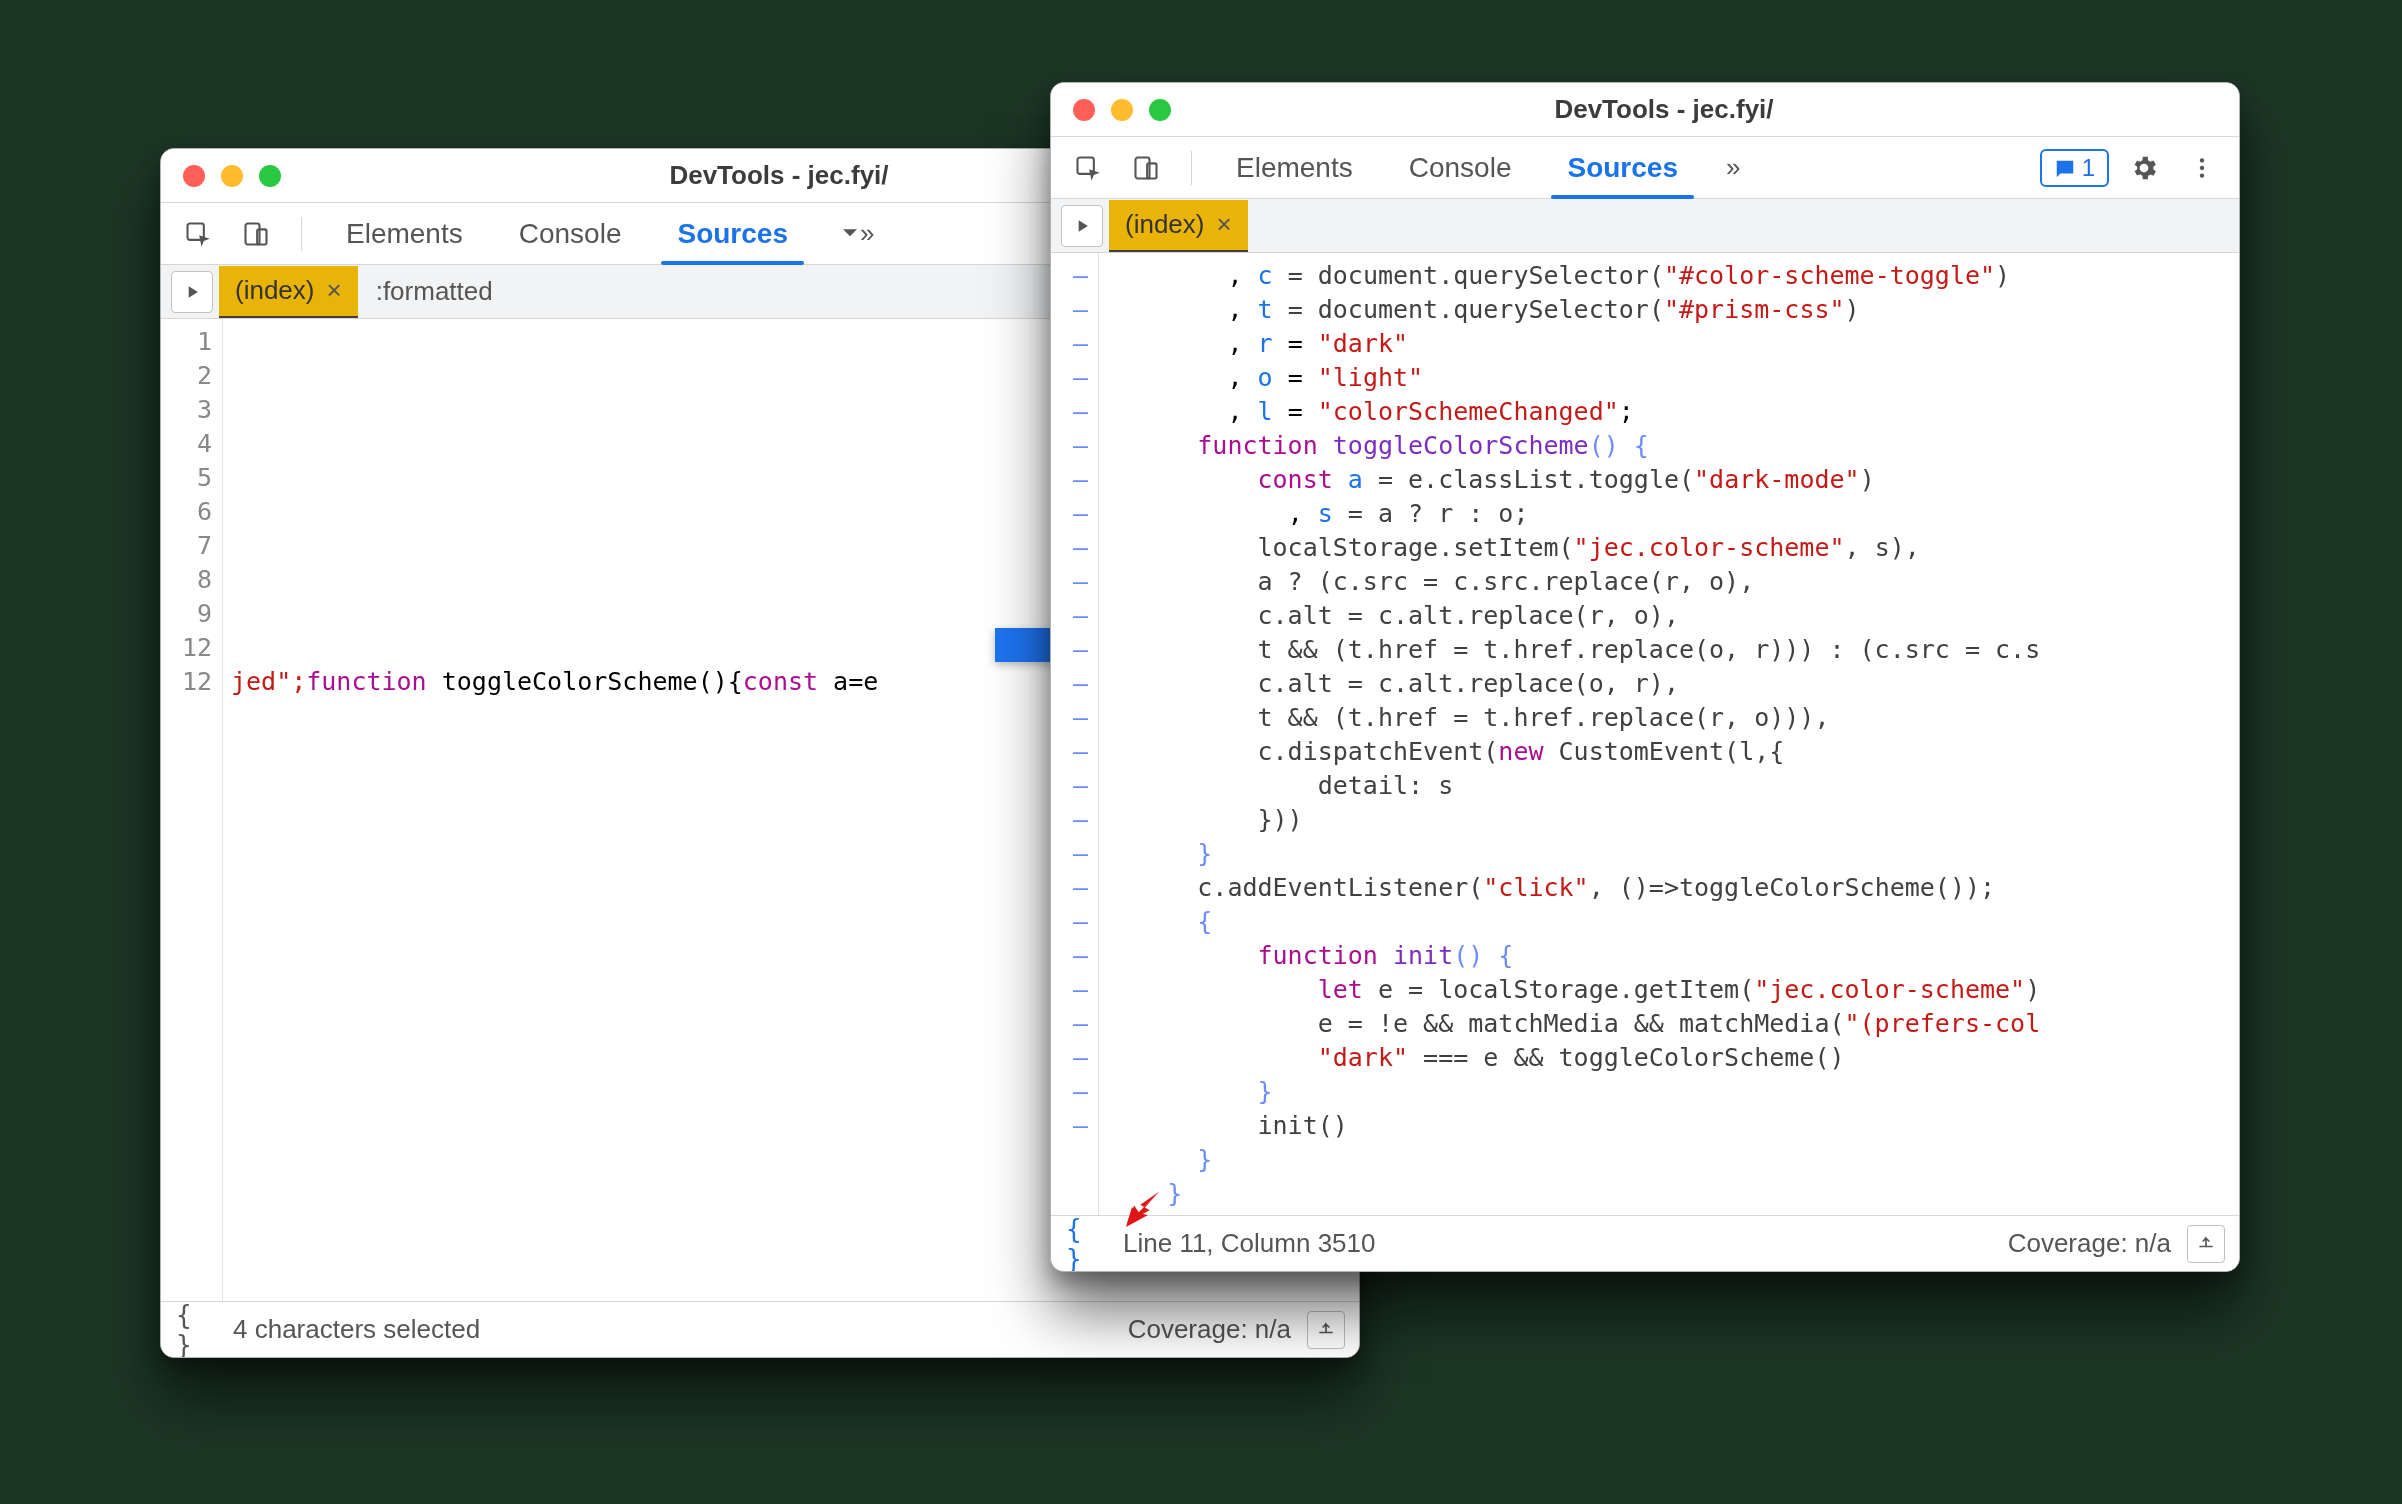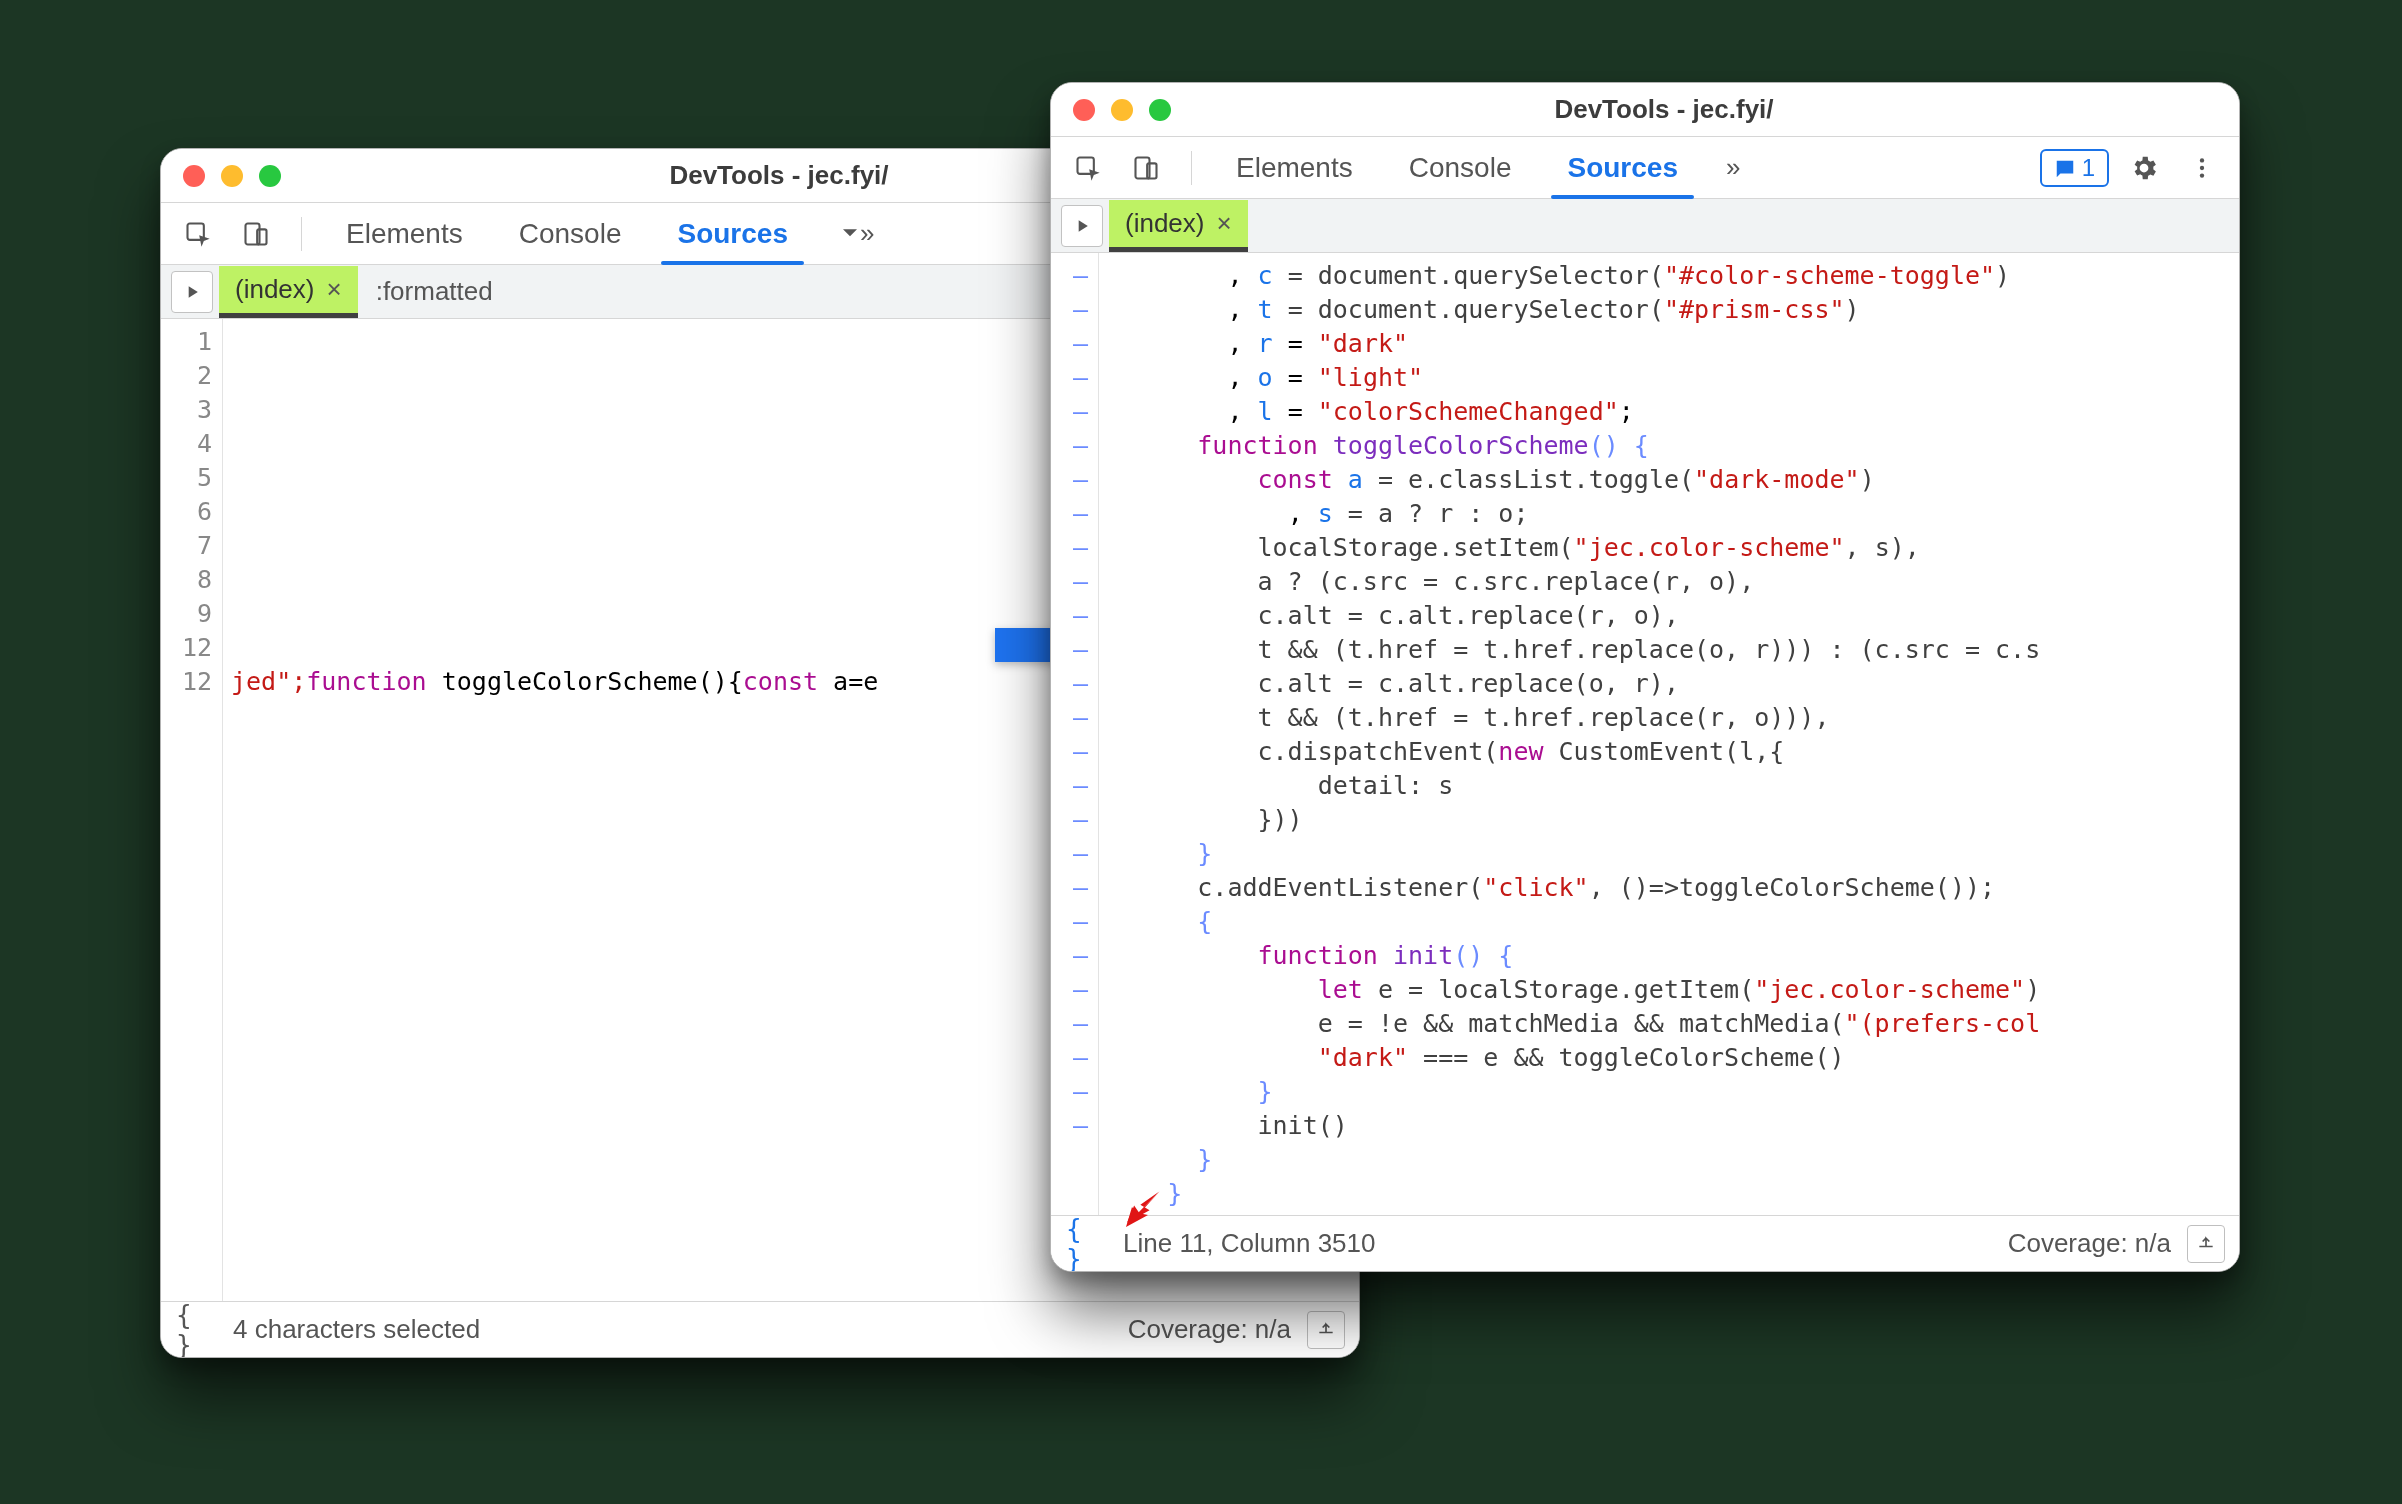--- a/index.html
+++ b/index.html
@@ -11,21 +11,21 @@
     background:#1c3624;        
     position:relative;
     overflow:hidden;
   }
 
   
   .window{
     position:absolute;
     background:#ffffff;
     border:1px solid #b3b3b3;
-    border-radius:22px;
+    border-radius:14px;
     overflow:hidden;
     box-shadow:0 40px 60px rgba(0,0,0,.55),0 10px 20px rgba(0,0,0,.3);
     display:flex;
     flex-direction:column;
   }
 
   
   .titlebar{
     height:54px;
     display:flex;
@@ -103,21 +103,21 @@
     width:42px;height:42px;border:1px solid #c2c2c2;border-radius:4px;
     background:#fff;display:flex;align-items:center;justify-content:center;
     cursor:pointer;
   }
   .filetab{
     display:flex;align-items:center;gap:12px;
     padding:0 16px;height:52px;
     border-bottom:2px solid transparent;
     color:#333;font-size:26px;
   }
-  .filetab.active{background:#bef264;border-bottom:5px solid #404040;}
+  .filetab.active{background:#eab308;border-bottom:2px solid #404040;}
   .filetab .close{font-size:26px;color:#555;cursor:pointer;}
   .filetab-extra{color:#555;font-size:26px;padding:0 12px;text-align:right;}
 
   
   .editor{
     flex:1 1 auto;
     display:flex;
     background:#fff;
     font-family:Menlo,Consolas,monospace;
     font-size:25px;

